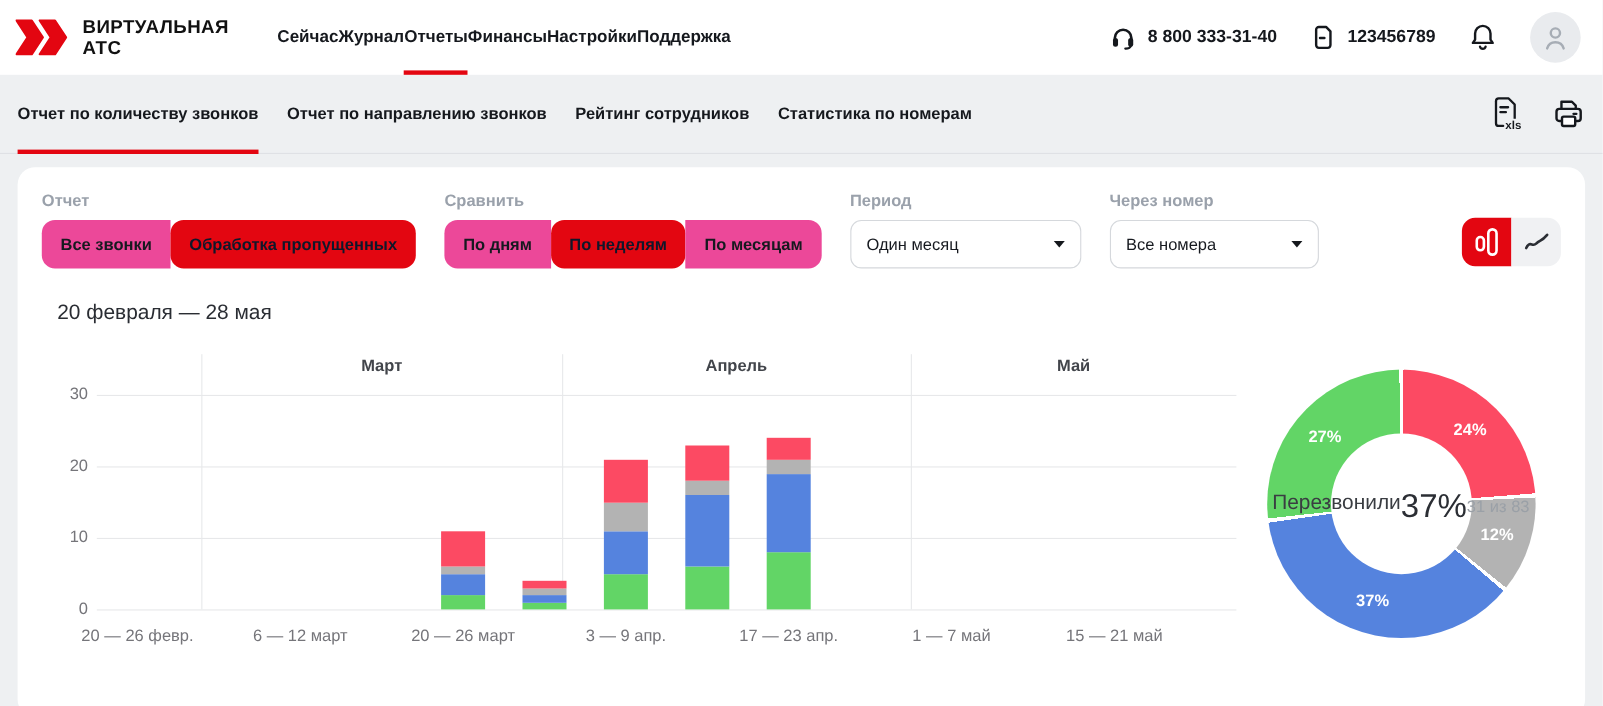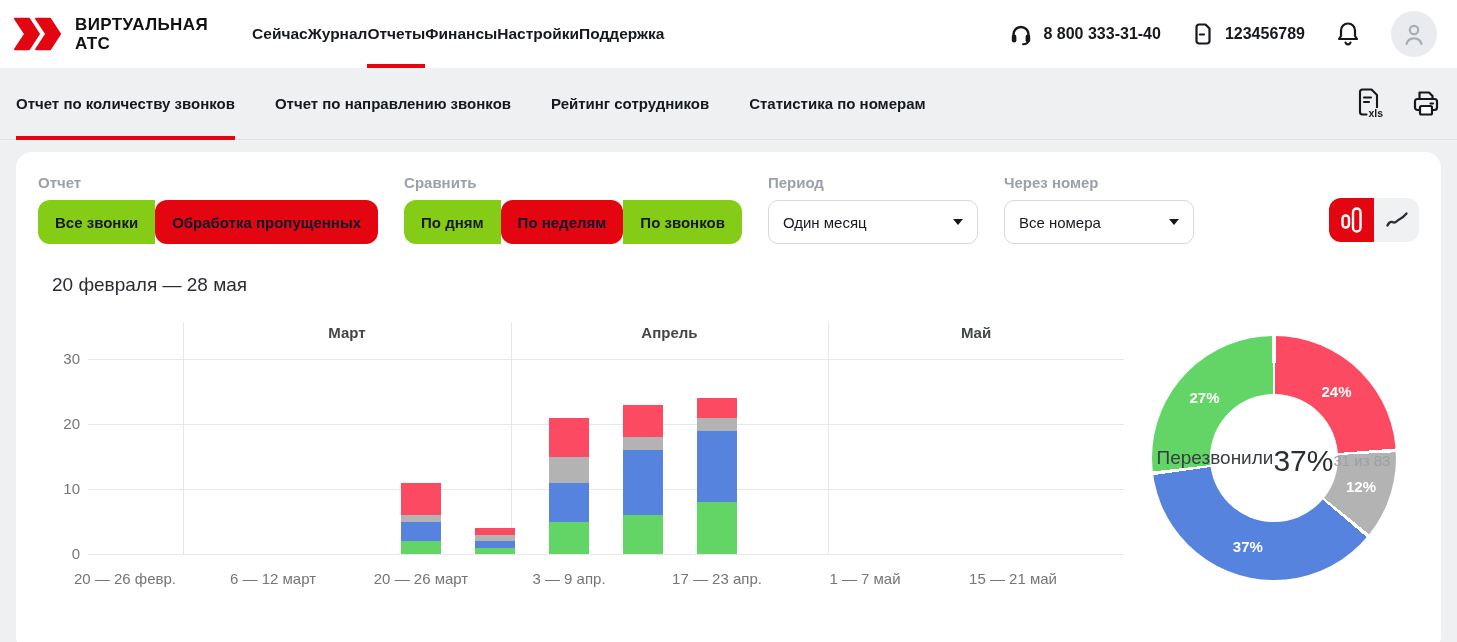--- a/index.html
+++ b/index.html
@@ -16,33 +16,33 @@
   .logo-text { font-size:17px; font-weight:800; line-height:19px; color:#111; letter-spacing:.4px; }
   .main-nav { display:flex; height:100%; align-items:stretch;justify-content:space-between; }
   .nav-item { font-size:15.5px; font-weight:600; color:#15181d; display:flex; align-items:center; position:relative; }
   .nav-item.active::after { content:""; position:absolute; left:0; right:0; bottom:0; height:4px; background:#e30611; }
   .header-right { margin-left:auto; display:flex; align-items:center; gap:30px; }
   .hr-item { display:flex; align-items:center; gap:10px; font-size:16px; font-weight:600; color:#15181d; }
   .avatar { width:46px; height:46px; border-radius:50%; background:#e9ebee; display:flex; align-items:center; justify-content:center; }
 
   
   .tabs-row { height:72px; display:flex; align-items:stretch; padding:0 16px; border-bottom:1px solid #dfe1e5; }
-  .tabs { display:flex; gap:40px; align-items:stretch; }
+  .tabs { display:flex; gap:26px; align-items:stretch; }
   .tab { font-size:15px; font-weight:700; color:#15181d; display:flex; align-items:center; position:relative; }
   .tab.active::after { content:""; position:absolute; left:0; right:0; bottom:-1px; height:4px; background:#e30611; }
   .tab-actions { margin-left:auto; display:flex; align-items:center; gap:26px; }
 
   
   .card { margin:12px 16px 0; background:#fff; border-radius:16px; padding:22px 22px 0; height:calc(642px - 152px + 10px); }
 
   .filters { display:flex; align-items:flex-start; }
   .fgroup { margin-right:26px; }
   .flabel { font-size:15px; font-weight:600; color:#9aa1ab; margin-bottom:9px; }
   .seg-group { display:flex; }
-  .seg { height:44px; padding:0 17px; border:none; background:#84cc16; color:#16191f;
+  .seg { height:44px; padding:0 17px; border:none; background:#ec4899; color:#16191f;
          font-family:inherit; font-size:15px; font-weight:700; white-space:nowrap; }
   .seg:first-child { border-radius:12px 0 0 12px; }
   .seg:last-child { border-radius:0 12px 12px 0; }
   .seg.active { background:#e30611; color:#0f172a; border-radius:12px;text-align:center; }
   .select { height:44px; border:1px solid #d5d8dc; border-radius:10px; background:#fff;
             display:flex; align-items:center; justify-content:space-between; padding:0 14px;
             font-size:15px; font-weight:500; color:#16191f; }
   .select .caret { width:0; height:0; border-left:5px solid transparent; border-right:5px solid transparent; border-top:6px solid #15181d; }
   .sel-period { width:210px; } .sel-number { width:190px; }
   .chart-toggle { margin-left:auto; display:flex; margin-top:24px; }
@@ -156,21 +156,21 @@
       <div class="seg-group" id="seg-report" data-interactable="false">
           <button class="seg" data-interactable="true">Все звонки</button>
           <button class="seg active" data-interactable="true">Обработка пропущенных</button>
         </div>
     </div>
     <div class="fgroup" data-interactable="false">
       <div class="flabel" data-interactable="false">Сравнить</div>
       <div class="seg-group" id="seg-compare" data-interactable="false">
           <button class="seg" data-interactable="true">По дням</button>
           <button class="seg active" data-interactable="true">По неделям</button>
-          <button class="seg" data-interactable="true">По звонков</button>
+          <button class="seg" data-interactable="true">По месяцам</button>
         </div>
     </div>
     <div class="fgroup" data-interactable="false">
       <div class="flabel" data-interactable="false">Период</div>
       <div class="select sel-period" data-interactable="true">
         <span data-interactable="false">Один месяц</span>
         <i class="caret" data-interactable="false"></i>
       </div>
     </div>
     <div class="fgroup" data-interactable="false">

